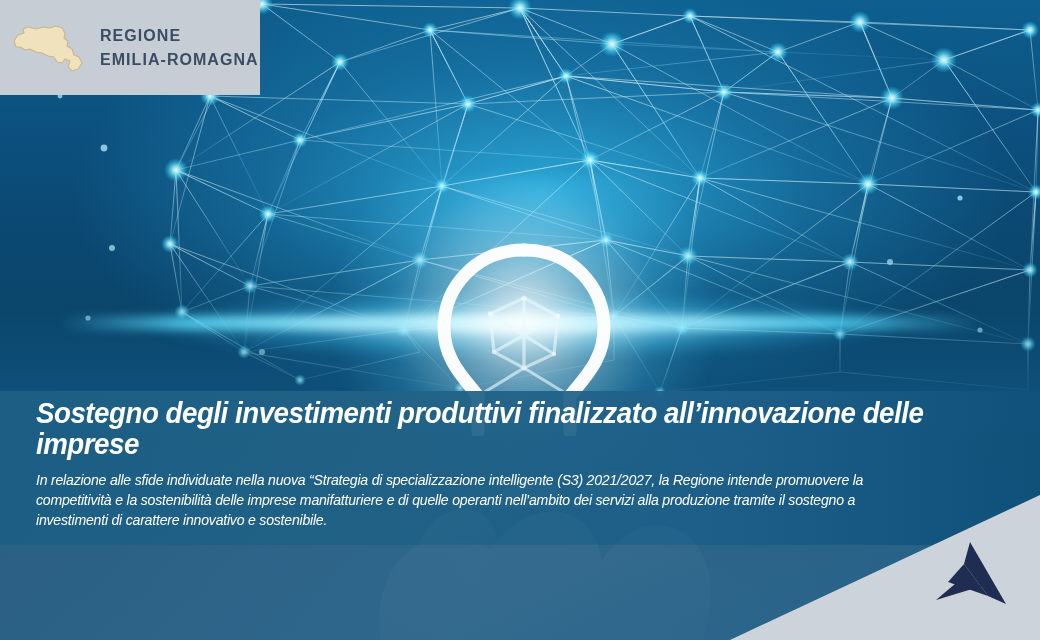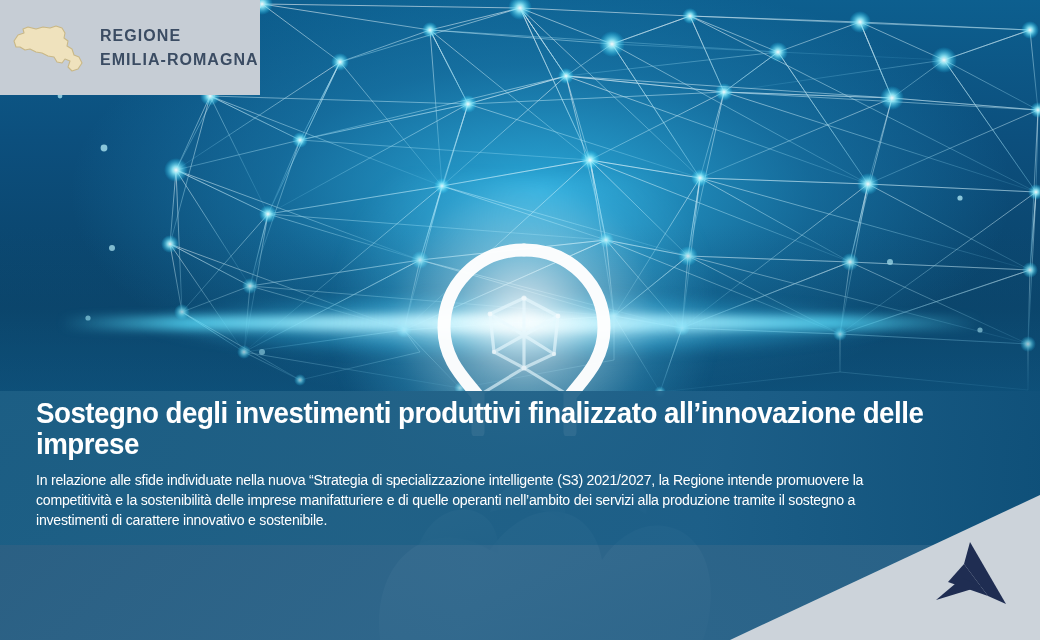--- a/index.html
+++ b/index.html
@@ -111,20 +111,21 @@
     background: linear-gradient(100deg, #2e6184 0%, #32688c 45%, #2a6287 100%);
     opacity: 0.90;
   }
 
   .text-block {
     position: absolute;
     left: 36px;
     top: 398px;
     width: 930px;
     z-index: 9;
+    font-style: italic;
   }
   .hero-title {
     margin: 0;
     color: #ffffff;
     font-family: "Liberation Sans", sans-serif;
     font-weight: bold;
     font-size: 29px;
     line-height: 1.08;
     letter-spacing: -0.5px;
     transform: scaleX(0.955);

